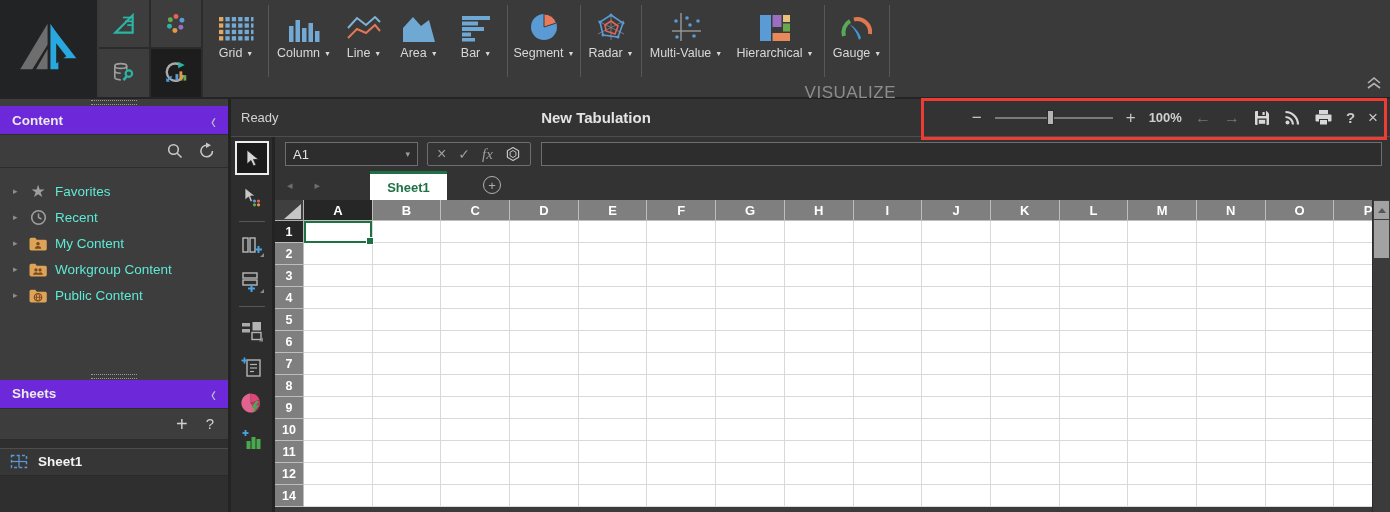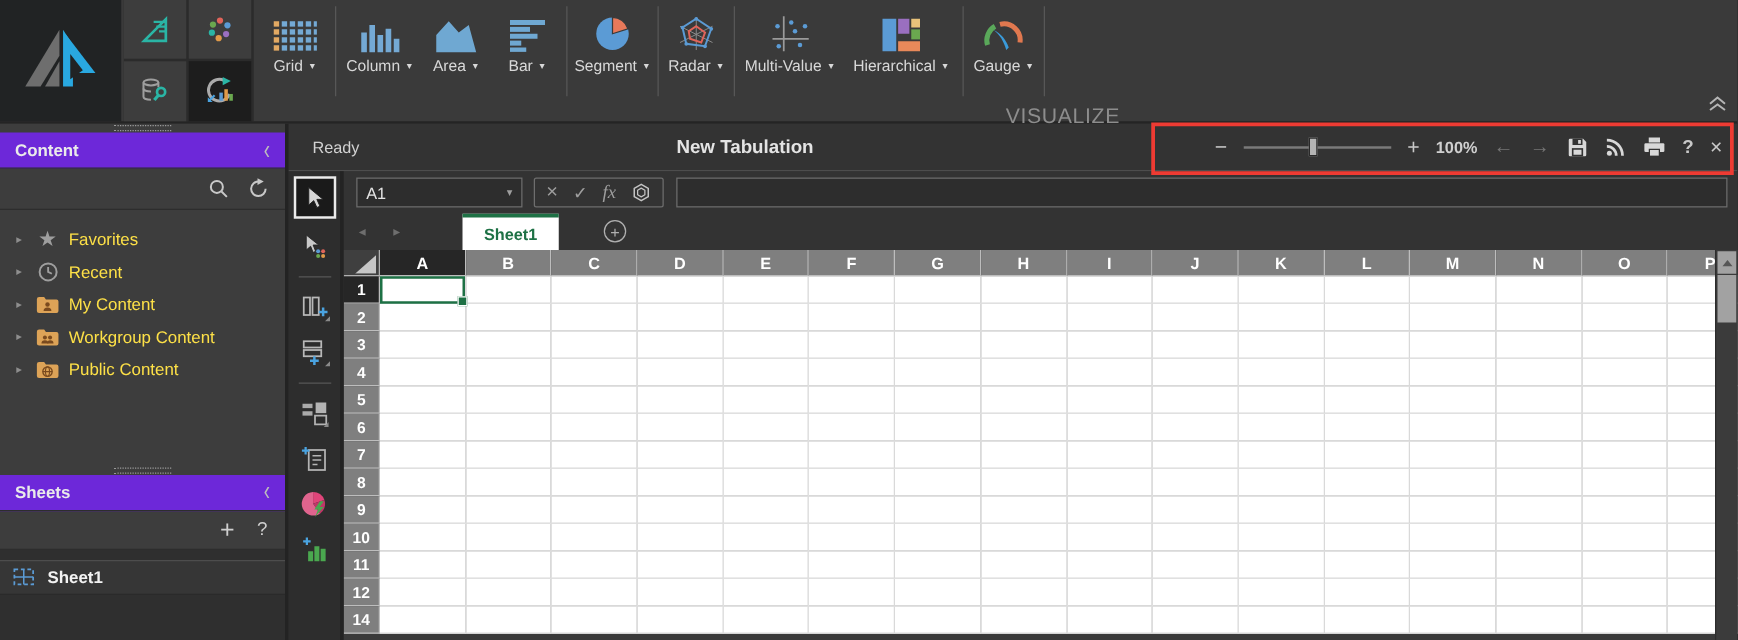--- a/index.html
+++ b/index.html
@@ -29,36 +29,36 @@
   .handle{width:46px;height:3px;border-top:1px dotted #9a9a9a;border-bottom:1px dotted #9a9a9a;}
   .panel-header{height:28px;background:#6d28d9;display:flex;align-items:center;padding:0 12px;border-bottom:1px solid #2d2d2d;flex:none;}
   .panel-title{font-weight:bold;font-size:13.5px;color:#eaeaea;flex:1;}
   .panel-collapse{color:#bdbdbd;font-size:15px;transform:scaleY(1.5);cursor:pointer;line-height:1;}
   .searchrow{height:32px;display:flex;align-items:center;justify-content:flex-end;gap:14px;padding-right:12px;
              border-bottom:1px solid #2d2d2d;flex:none;}
   .tree{padding-top:10px;flex:none;}
   .treeitem{height:26px;display:flex;align-items:center;padding-left:13px;cursor:pointer;}
   .tw{width:13px;color:#8e8e8e;font-size:9px;flex:none;}
   .ticon{width:24px;display:flex;justify-content:center;align-items:center;flex:none;}
-  .tlabel{font-size:13.5px;color:#fde047;margin-left:5px;white-space:nowrap;}
+  .tlabel{font-size:13.5px;color:#5eead4;margin-left:5px;white-space:nowrap;}
   .star{color:#9e9e9e;font-size:17px;line-height:1;}
   .spacer{flex:1;}
   .sheets-actions{height:30px;display:flex;align-items:center;justify-content:flex-end;gap:18px;padding-right:14px;
                   border-bottom:1px solid #2d2d2d;flex:none;}
   .plusg{font-size:20px;color:#cfcfcf;line-height:1;cursor:pointer;}
   .qmark{font-size:15px;color:#cfcfcf;cursor:pointer;}
   .sheetlist{flex:1;background:#2f2f2f;padding-top:8px;}
   .sheetrow{height:26px;background:#363636;border-top:1px solid #4d4d4d;border-bottom:1px solid #2a2a2a;
             display:flex;align-items:center;padding-left:10px;gap:9px;cursor:pointer;}
   .sheetrow .lbl{font-weight:bold;font-size:13.5px;color:#f2f2f2;}
 
   
   .main{position:absolute;left:231px;top:99px;right:0;bottom:0;}
   .statusbar{position:absolute;left:0;right:0;top:0;height:38px;background:#333;display:flex;align-items:center;
-             border-bottom:1px solid #4d4d4d;box-sizing:border-box;padding-left:9px;}
+             border-bottom:1px solid #4d4d4d;box-sizing:border-box;}
   .status-text{margin-left:10px;font-size:13px;color:#d2d2d2;}
   .main-title{position:absolute;left:250px;width:230px;text-align:center;font-weight:bold;font-size:15px;color:#e4e4e4;}
   .quickbar{margin-left:auto;display:flex;align-items:center;gap:13px;padding-right:12px;}
   .qb{color:#c8c8c8;font-size:17px;cursor:pointer;line-height:1;}
   .qb-dim{color:#757575;font-size:16px;cursor:pointer;line-height:1;}
   .slider{width:118px;height:15px;position:relative;cursor:pointer;}
   .slider .track{position:absolute;left:0;right:0;top:7px;height:2px;background:#7a7a7a;}
   .slider .thumb{position:absolute;left:52px;top:0;width:7px;height:15px;background:#b4b4b4;border:1px solid #2a2a2a;box-sizing:border-box;}
   .zoomlevel{font-size:13px;color:#cfcfcf;font-weight:bold;}
   .annotation{position:absolute;left:921px;top:98px;width:466px;height:42px;border:3px solid #ee3b33;
@@ -220,20 +220,32 @@
               <rect x="15" y="14" width="4.5" height="14"></rect>
               <rect x="21.5" y="9" width="4.5" height="19"></rect>
               <rect x="28" y="17" width="4.5" height="11"></rect>
           </svg>
         </div>
         <div class="vizlabel">
             <span>Column</span>
             <span class="dd">▼</span>
           </div>
       </div>
+      <div class="vizitem" style="width:54px">
+        <div class="vizicon">
+          <svg width="36" height="28" viewBox="0 0 36 28" fill="none">
+            <polyline points="2,14 11,4 20,11 29,3 34,8" stroke="#7fb2d8" stroke-width="2"></polyline>
+            <polyline points="2,24 11,15 20,19 29,11 34,17" stroke="#e07856" stroke-width="2"></polyline>
+          </svg>
+        </div>
+        <div class="vizlabel">
+            <span>Line</span>
+            <span class="dd">▼</span>
+          </div>
+      </div>
       <div class="vizitem" style="width:56px">
         <div class="vizicon">
           <svg width="36" height="28" viewBox="0 0 36 28">
             <path d="M2 28 L2 14 L12 3 L20 12 L28 6 L34 28 Z" fill="#6fa8d2"></path>
           </svg>
         </div>
         <div class="vizlabel">
             <span>Area</span>
             <span class="dd">▼</span>
           </div>

